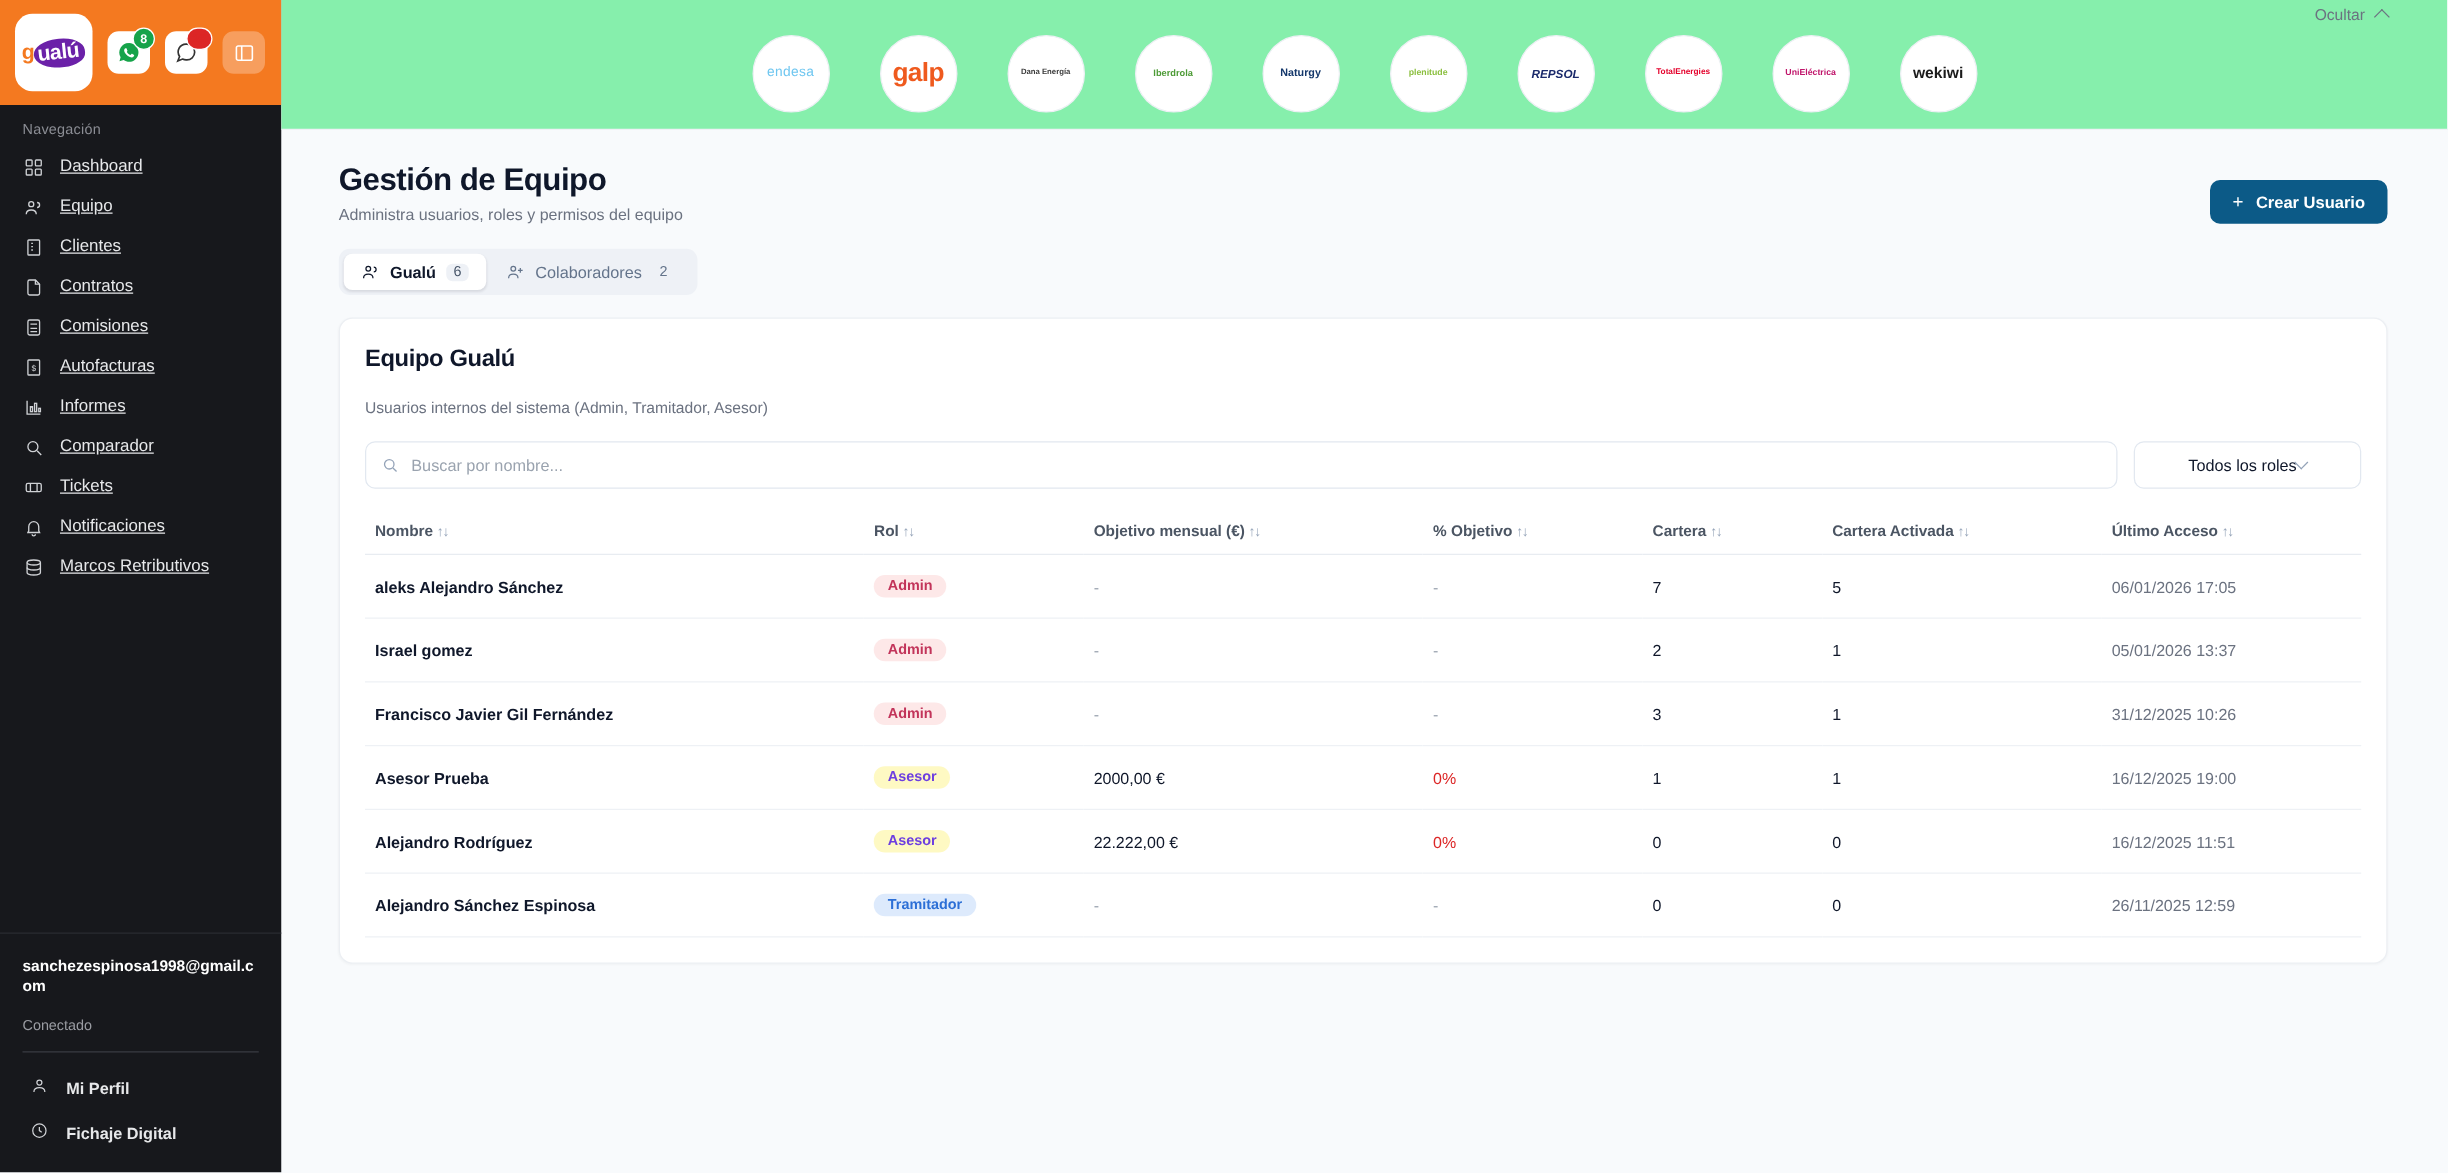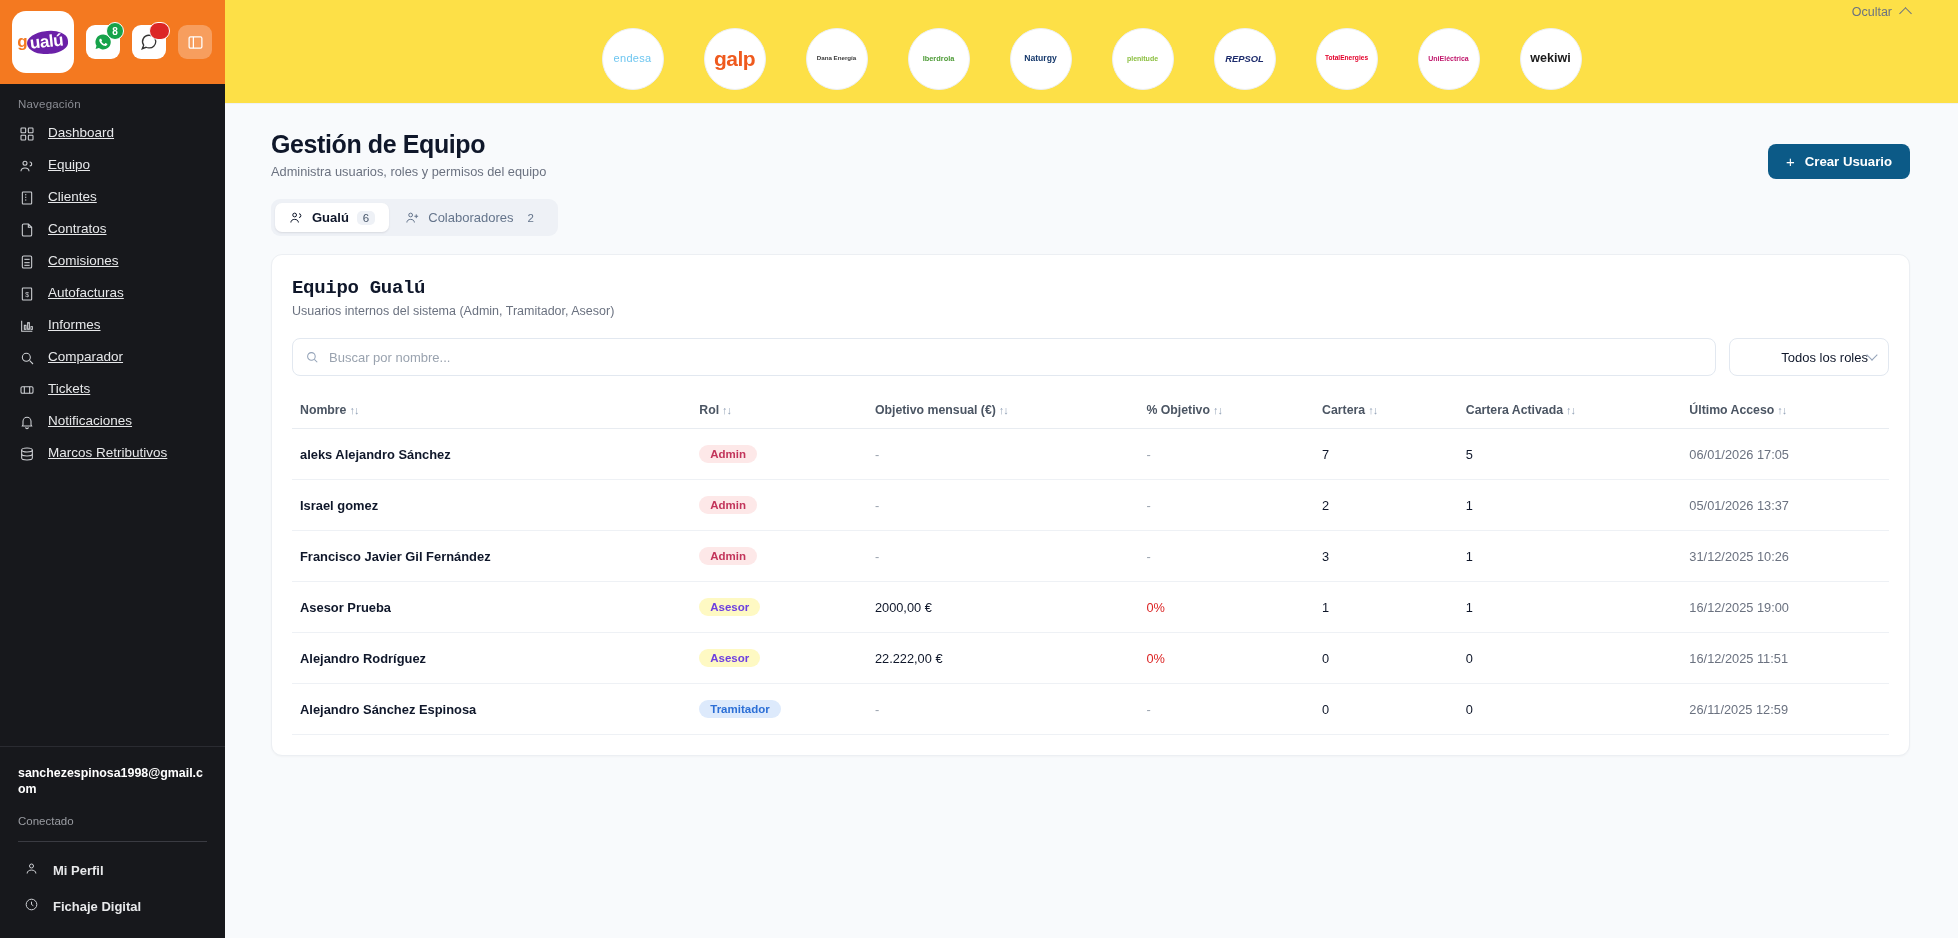--- a/index.html
+++ b/index.html
@@ -72,21 +72,21 @@
     display: flex; align-items: center; gap: 14px;
     color: #e7e8ea; font-size: 13px; font-weight: 600;
     padding: 9px 6px; cursor: pointer;
   }
   .sb-link svg { width: 15px; height: 15px; stroke: #cfd1d5; fill: none; stroke-width: 1.6; }
 
   
   .main { flex: 1; height: 938px; overflow: hidden; background: #f8fafc; display: flex; flex-direction: column; }
 
   .logobar {
-    height: 104px; background: #fde047; position: relative;
+    height: 104px; background: #86efac; position: relative;
     display: flex; align-items: center; justify-content: center; gap: 40px;
     padding-top: 14px;
     border-bottom: 1px solid #eef1f5;
   }
   .hide-ctl {
     position: absolute; top: 5px; right: 48px;
     display: flex; align-items: center; gap: 9px;
     font-size: 12.5px; color: #6b7280; cursor: pointer;
   }
   .chev-up { width: 9px; height: 9px; border-left: 1.5px solid #6b7280; border-top: 1.5px solid #6b7280; transform: rotate(45deg); margin-top: 3px; }
@@ -122,38 +122,38 @@
   .tab.active { background: #fff; color: #0f172a; font-weight: 700; box-shadow: 0 1px 2px rgba(15,23,42,0.10); }
   .tab svg { width: 15px; height: 15px; stroke: currentColor; fill: none; stroke-width: 1.6; }
   .tab-count { font-size: 11.5px; color: #64748b; background: #eef1f6; border-radius: 5px; padding: 1px 6px; font-weight: 400; }
   .tab.active .tab-count { background: #eef1f6; color: #475569; }
 
   .card {
     margin-top: 18px; background: #fff; border: 1px solid #eceff3;
     border-radius: 11px; padding: 22px 20px 20px 20px;
     box-shadow: 0 1px 2px rgba(15,23,42,0.03);
   }
-  .card-title { font-size: 19px; font-weight: 700; color: #0f172a; letter-spacing: -0.3px; font-family: Liberation Mono, monospace; }
-  .card-sub { font-size: 12.5px; color: #6b7280; margin-top: 5px; }
+  .card-title { font-size: 19px; font-weight: 700; color: #0f172a; letter-spacing: -0.3px; }
+  .card-sub { font-size: 12.5px; color: #6b7280; margin-top: 20px; }
 
   .filter-row { display: flex; gap: 13px; margin-top: 20px; align-items: center; }
   .search-wrap {
     flex: 1; position: relative; height: 38px;
     border: 1px solid #e2e8f0; border-radius: 8px; background: #fff;
     display: flex; align-items: center; padding: 0 12px; gap: 10px;
   }
   .search-wrap svg { width: 14px; height: 14px; stroke: #94a3b8; fill: none; stroke-width: 1.8; flex-shrink: 0; }
   .search-wrap input {
     border: none; outline: none; flex: 1; font-size: 13px; color: #4d7c0f;
     font-family: "Liberation Sans", sans-serif; background: transparent;
   }
   .search-wrap input::placeholder { color: #9aa3af; }
   .role-select {
-    width: 160px; height: 38px; border: 1px solid #e2e8f0; border-radius: 8px;
-    background: #fff; display: flex; align-items: center; justify-content: flex-end;
+    width: 182px; height: 38px; border: 1px solid #e2e8f0; border-radius: 8px;
+    background: #fff; display: flex; align-items: center; justify-content: center;
     padding: 0 12px; font-size: 13px; color: #0f172a; cursor: pointer;
   }
   .chev-dn { width: 8px; height: 8px; border-right: 1.5px solid #94a3b8; border-bottom: 1.5px solid #94a3b8; transform: rotate(45deg); margin-top: -4px; }
 
   table { width: 100%; border-collapse: collapse; margin-top: 18px; }
   thead th {
     text-align: left; font-size: 12.3px; font-weight: 600; color: #4b5563;
     padding: 9px 8px 11px 8px; border-bottom: 1px solid #e8ecf1; white-space: nowrap;
   }
   thead th .sorter { color: #94a3b8; font-size: 11px; margin-left: 3px; letter-spacing: -1px; }

